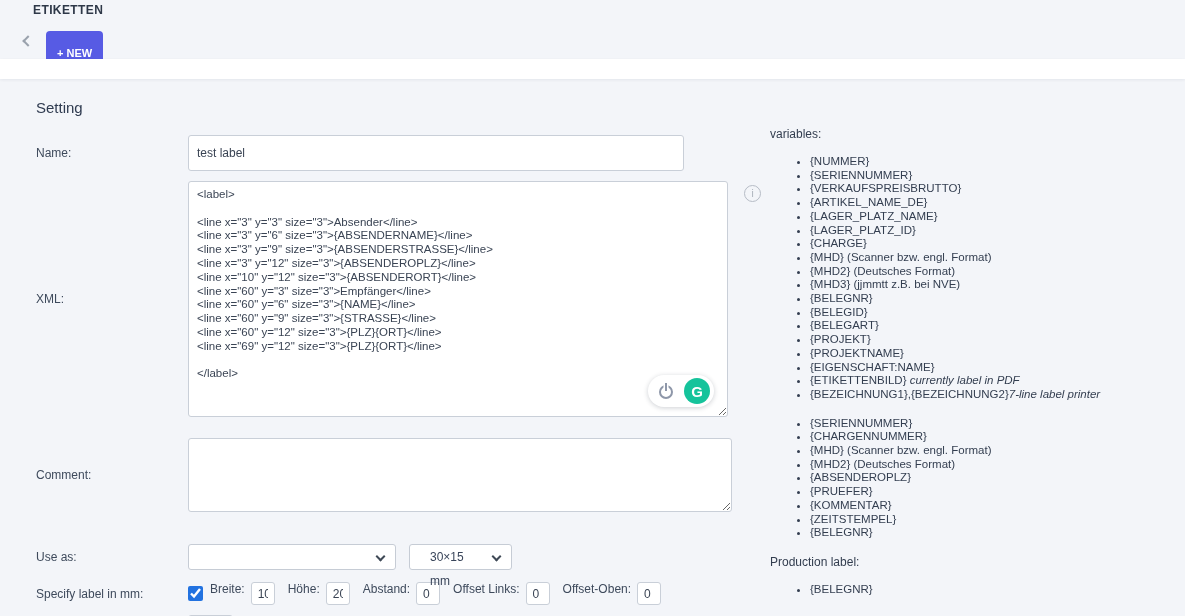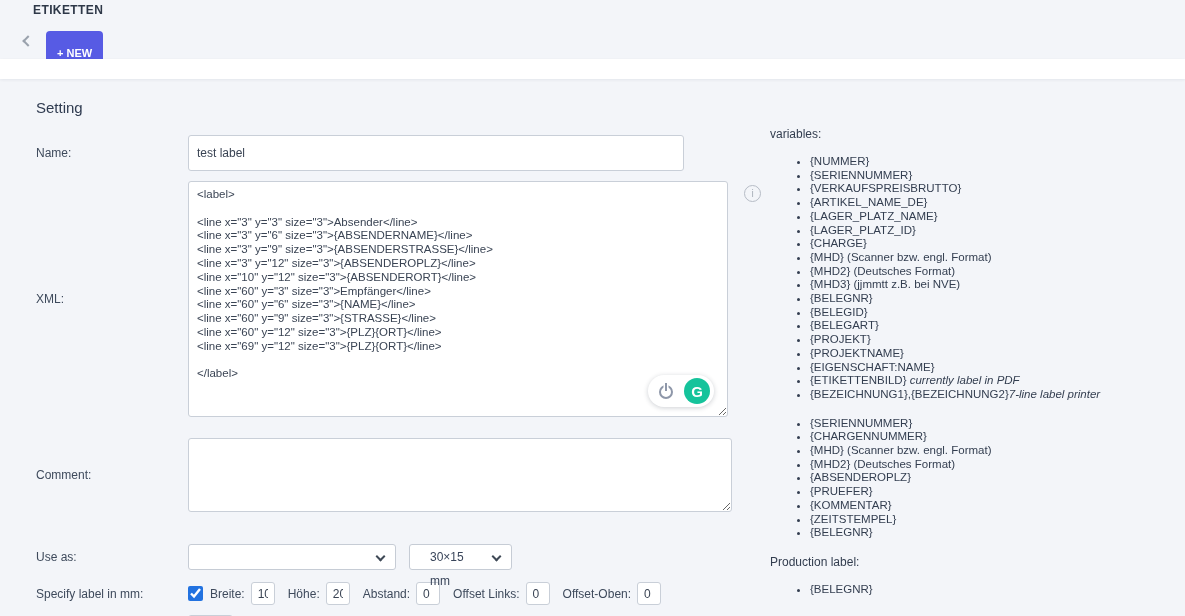--- a/index.html
+++ b/index.html
@@ -108,21 +108,21 @@
     border-right: 2px solid #3f4956; border-bottom: 2px solid #3f4956;
     transform: rotate(45deg);
   }
   .use-as-select { width: 208px; }
   .size-select { width: 103px; margin-left: 13px; }
 
   .dim-row { display: flex; align-items: center; }
   .dim-row input[type="checkbox"] {
     width: 15px; height: 15px; accent-color: #2272e0; margin-right: 7px; cursor: pointer;
   }
-  .dim-field { display: flex; align-items: center; }
+  .dim-field { display: flex; align-items: flex-start; }
   .dim-field .dlabel { font-size: 12px; color: #3e4a5c; margin-right: 6px; }
   .dim-field input { width: 24px; height: 23px; font-size: 12px; padding: 0 6px; margin-right: 13px; }
 
   .lpl-input { width: 45px; height: 22px; font-size: 12px; padding: 0 6px; }
 
   .mb10 { margin-bottom: 10px; } .mb21 { margin-bottom: 21px; }
   .mb15 { margin-bottom: 32px; } .mb12 { margin-bottom: 12px; }
 
   
   .sb-heading { font-size: 12px; line-height: 14px; color: #323d4f; }

